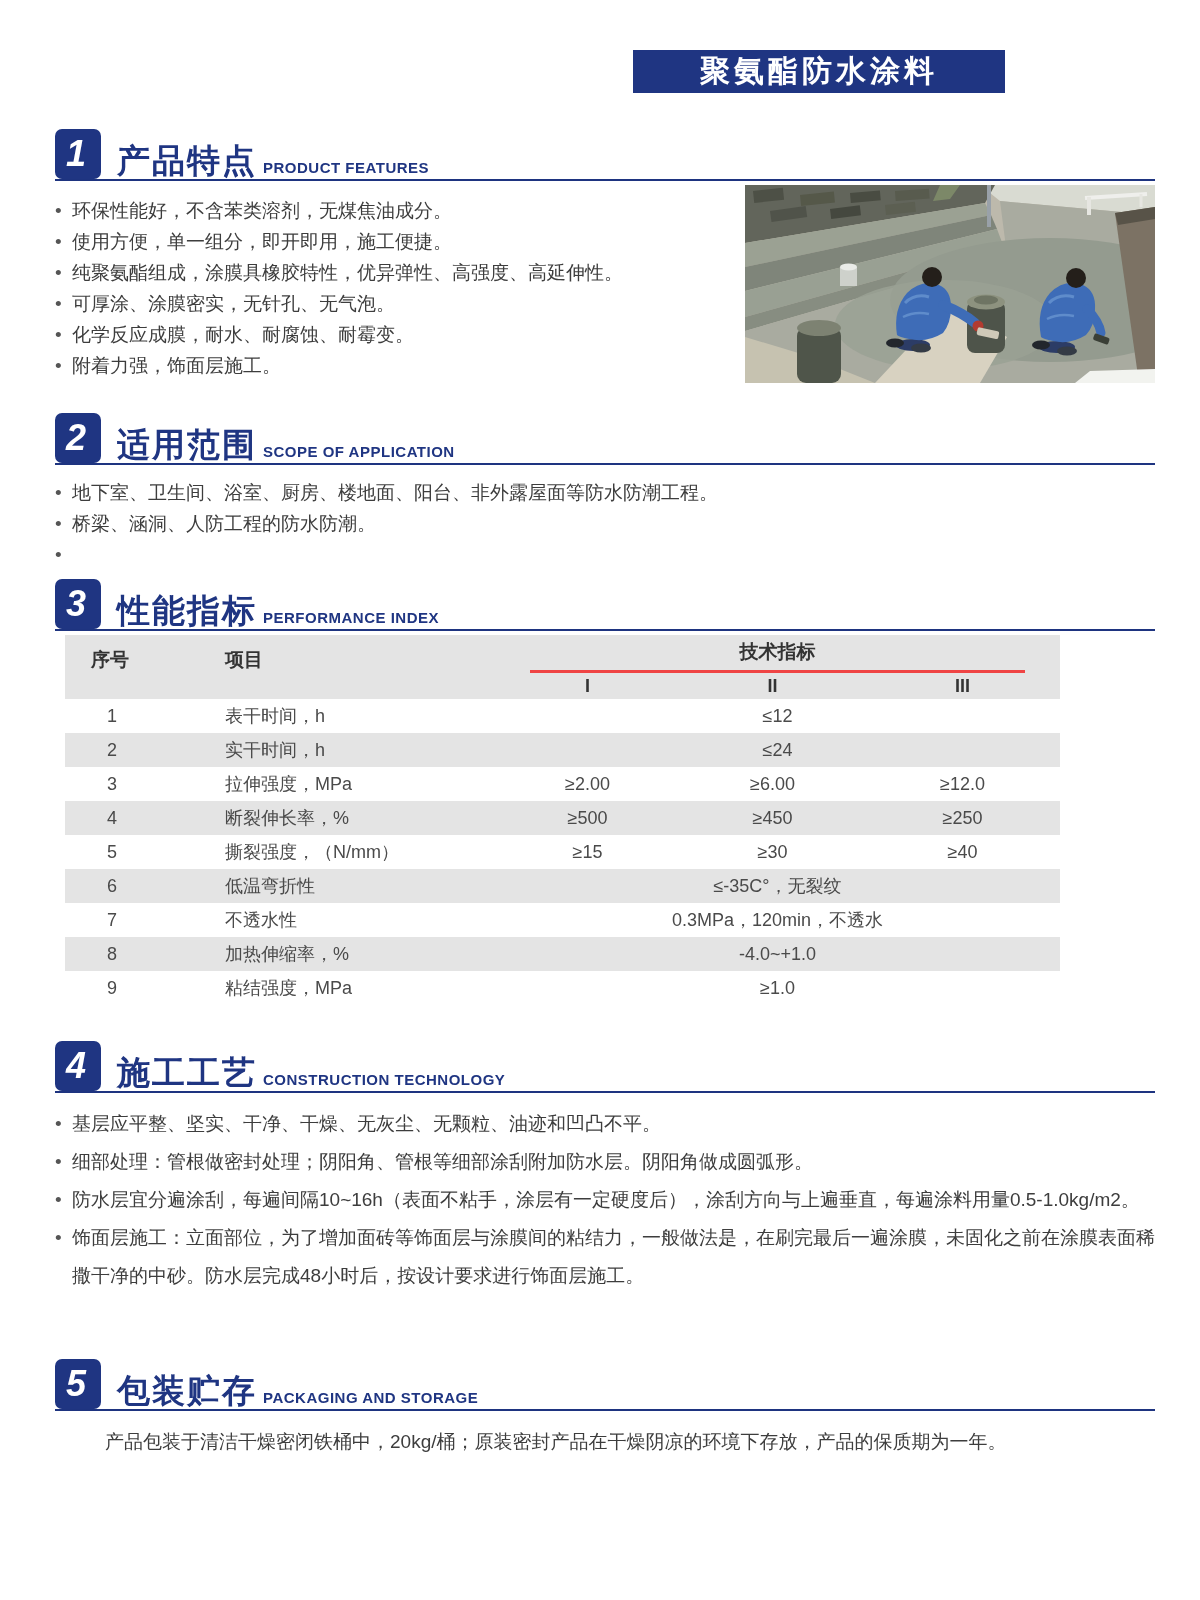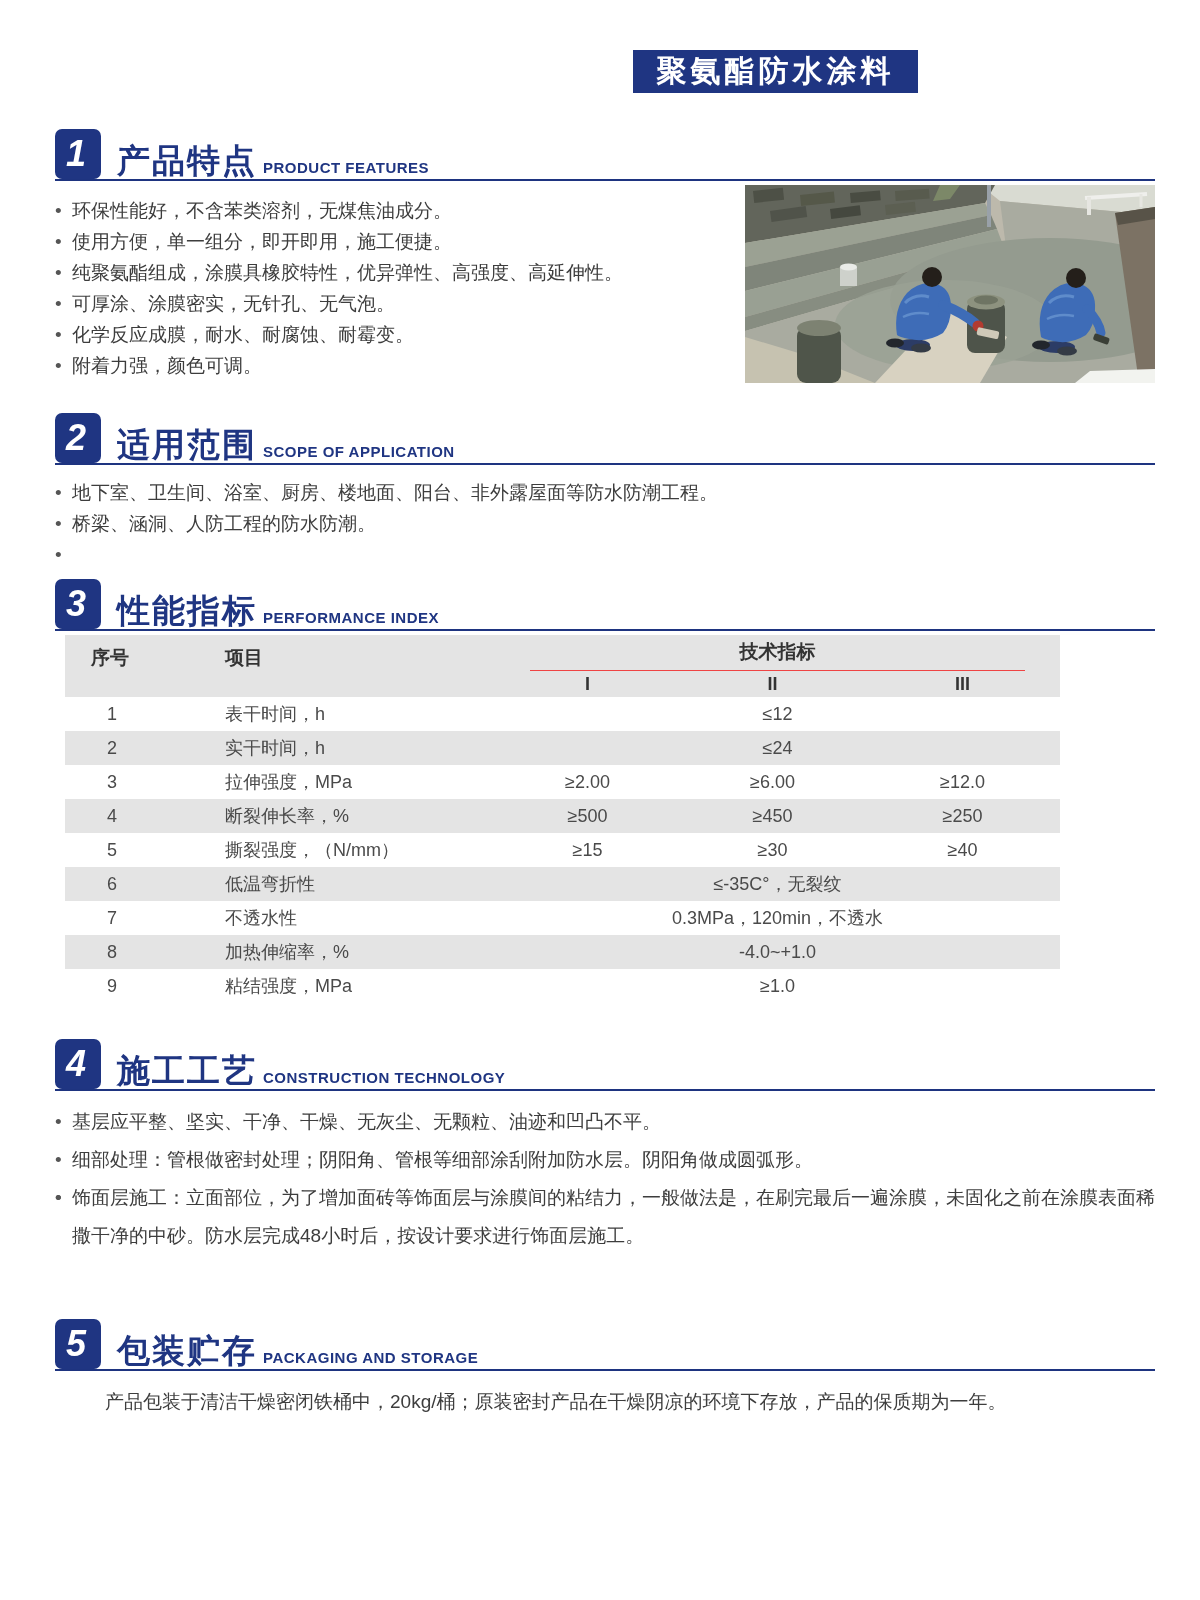--- a/index.html
+++ b/index.html
@@ -2,21 +2,21 @@
 <html><head>
 <meta charset="utf-8">
 <style>
   * { margin:0; padding:0; box-sizing:border-box; }
   html,body { background:#ffffff; }
   body { font-family:"Liberation Sans","DejaVu Sans",sans-serif; }
   .page { position:relative; width:1200px; height:1600px; background:#fff; overflow:hidden; }
   .content { padding:0 45px 0 55px; }
 
   
-  .banner { position:absolute; top:50px; left:633px; width:285px; height:43px;
+  .banner { position:absolute; top:50px; left:633px; width:372px; height:43px;
     background:#1f3582; color:#fff; display:flex; align-items:center; justify-content:center;
     font-size:30px; font-weight:bold; letter-spacing:4px; }
 
   
   .sec-header { display:flex; align-items:flex-end; border-bottom:2px solid #1e3480; padding-bottom:0; }
   .sec-badge { width:46px; height:50px; background:#1f3582; border-radius:7px;
     display:flex; align-items:center; justify-content:center; flex:0 0 auto; }
   .sec-num { color:#fff; font-size:36px; font-weight:bold; font-style:italic; line-height:1; padding-right:4px; }
   .sec-zh { color:#1f3582; font-size:33px; font-weight:bold; letter-spacing:2px; margin-left:16px; line-height:1.05; }
   .sec-en { color:#1f3582; font-size:15px; font-weight:bold; letter-spacing:0.5px; margin-left:6px; padding-bottom:3px; }
@@ -36,21 +36,21 @@
   .std-line { margin:10px 0 8px 50px; color:#1f3582; font-size:20px; font-weight:bold; }
   .ptable { width:995px; margin-left:10px; font-size:18px; color:#4a4a4a; }
   .trow { display:grid; grid-template-columns:140px 290px 185px 185px 195px; align-items:center; min-height:34px; }
   .trow.gray { background:#e4e4e4; }
   .thead { background:#e4e4e4; padding-top:4px; }
   .thead-top { display:grid; grid-template-columns:430px 565px; align-items:end; }
   .thead-left { display:grid; grid-template-columns:140px 290px; color:#333; font-weight:bold; font-size:19px; }
   .th-no { padding-left:26px; }
   .th-item { padding-left:20px; }
   .th-tech { text-align:center; color:#333; font-weight:bold; font-size:19px;
-    border-bottom:1px solid #ef4444; margin:0 35px; padding-bottom:5px; }
+    border-bottom:3px solid #ef4444; margin:0 35px; padding-bottom:5px; }
   .thead-sub { display:grid; grid-template-columns:140px 290px 185px 185px 195px; height:26px; align-items:center; }
   .thead-sub span { text-align:center; font-weight:bold; color:#333; font-size:18px; }
   .td-no { padding-left:42px; }
   .td-item { padding-left:20px; }
   .td-val { text-align:center; }
   .td-span { grid-column:3 / 6; text-align:center; }
 
   
   .sec5-text { margin:18px 0 0 50px; color:#3d3d3d; font-size:19px; }
 
@@ -79,21 +79,21 @@
       <span class="sec-en">PRODUCT FEATURES</span>
     </div>
 
     <div class="sec1-body">
       <div class="bullets" style="padding-top:6px;">
         <div class="bullet-item"><span class="bullet-dot">•</span><span>环保性能好，不含苯类溶剂，无煤焦油成分。</span></div>
         <div class="bullet-item"><span class="bullet-dot">•</span><span>使用方便，单一组分，即开即用，施工便捷。</span></div>
         <div class="bullet-item"><span class="bullet-dot">•</span><span>纯聚氨酯组成，涂膜具橡胶特性，优异弹性、高强度、高延伸性。</span></div>
         <div class="bullet-item"><span class="bullet-dot">•</span><span>可厚涂、涂膜密实，无针孔、无气泡。</span></div>
         <div class="bullet-item"><span class="bullet-dot">•</span><span>化学反应成膜，耐水、耐腐蚀、耐霉变。</span></div>
-        <div class="bullet-item"><span class="bullet-dot">•</span><span>附着力强，颜色可调。</span></div>
+        <div class="bullet-item"><span class="bullet-dot">•</span><span>附着力强，饰面层施工。</span></div>
       </div>
 
       <div class="photo-wrap">
         <svg viewBox="0 0 410 198" width="410" height="198">
           <rect width="410" height="198" fill="#bdb9ac"></rect>
 
           <polygon points="235,0 410,0 410,30 255,16" fill="#d9dbd2"></polygon>
           <rect x="388" y="42" width="22" height="60" fill="#eceee9"></rect>
 
           <polygon points="0,0 250,0 240,18 0,58" fill="#62655b"></polygon>
@@ -263,21 +263,21 @@
     <div class="sec-header mt-s4">
       <div class="sec-badge">
         <span class="sec-num">4</span>
       </div>
       <span class="sec-zh">施工工艺</span>
       <span class="sec-en">CONSTRUCTION TECHNOLOGY</span>
     </div>
     <div class="bullets sec4">
       <div class="bullet-item"><span class="bullet-dot">•</span><span>基层应平整、坚实、干净、干燥、无灰尘、无颗粒、油迹和凹凸不平。</span></div>
       <div class="bullet-item"><span class="bullet-dot">•</span><span>细部处理：管根做密封处理；阴阳角、管根等细部涂刮附加防水层。阴阳角做成圆弧形。</span></div>
-      <div class="bullet-item"><span class="bullet-dot">•</span></div>
+      <div class="bullet-item"><span class="bullet-dot">•</span><span>防水层宜分遍涂刮，每遍间隔10~16h（表面不粘手，涂层有一定硬度后），涂刮方向与上遍垂直，每遍涂料用量0.5-1.0kg/m2。</span></div>
       <div class="bullet-item"><span class="bullet-dot">•</span><span>饰面层施工：立面部位，为了增加面砖等饰面层与涂膜间的粘结力，一般做法是，在刷完最后一遍涂膜，未固化之前在涂膜表面稀撒干净的中砂。防水层完成48小时后，按设计要求进行饰面层施工。</span></div>
     </div>
 
     <div class="sec-header mt-s5">
       <div class="sec-badge">
         <span class="sec-num">5</span>
       </div>
       <span class="sec-zh">包装贮存</span>
       <span class="sec-en">PACKAGING AND STORAGE</span>
     </div>

